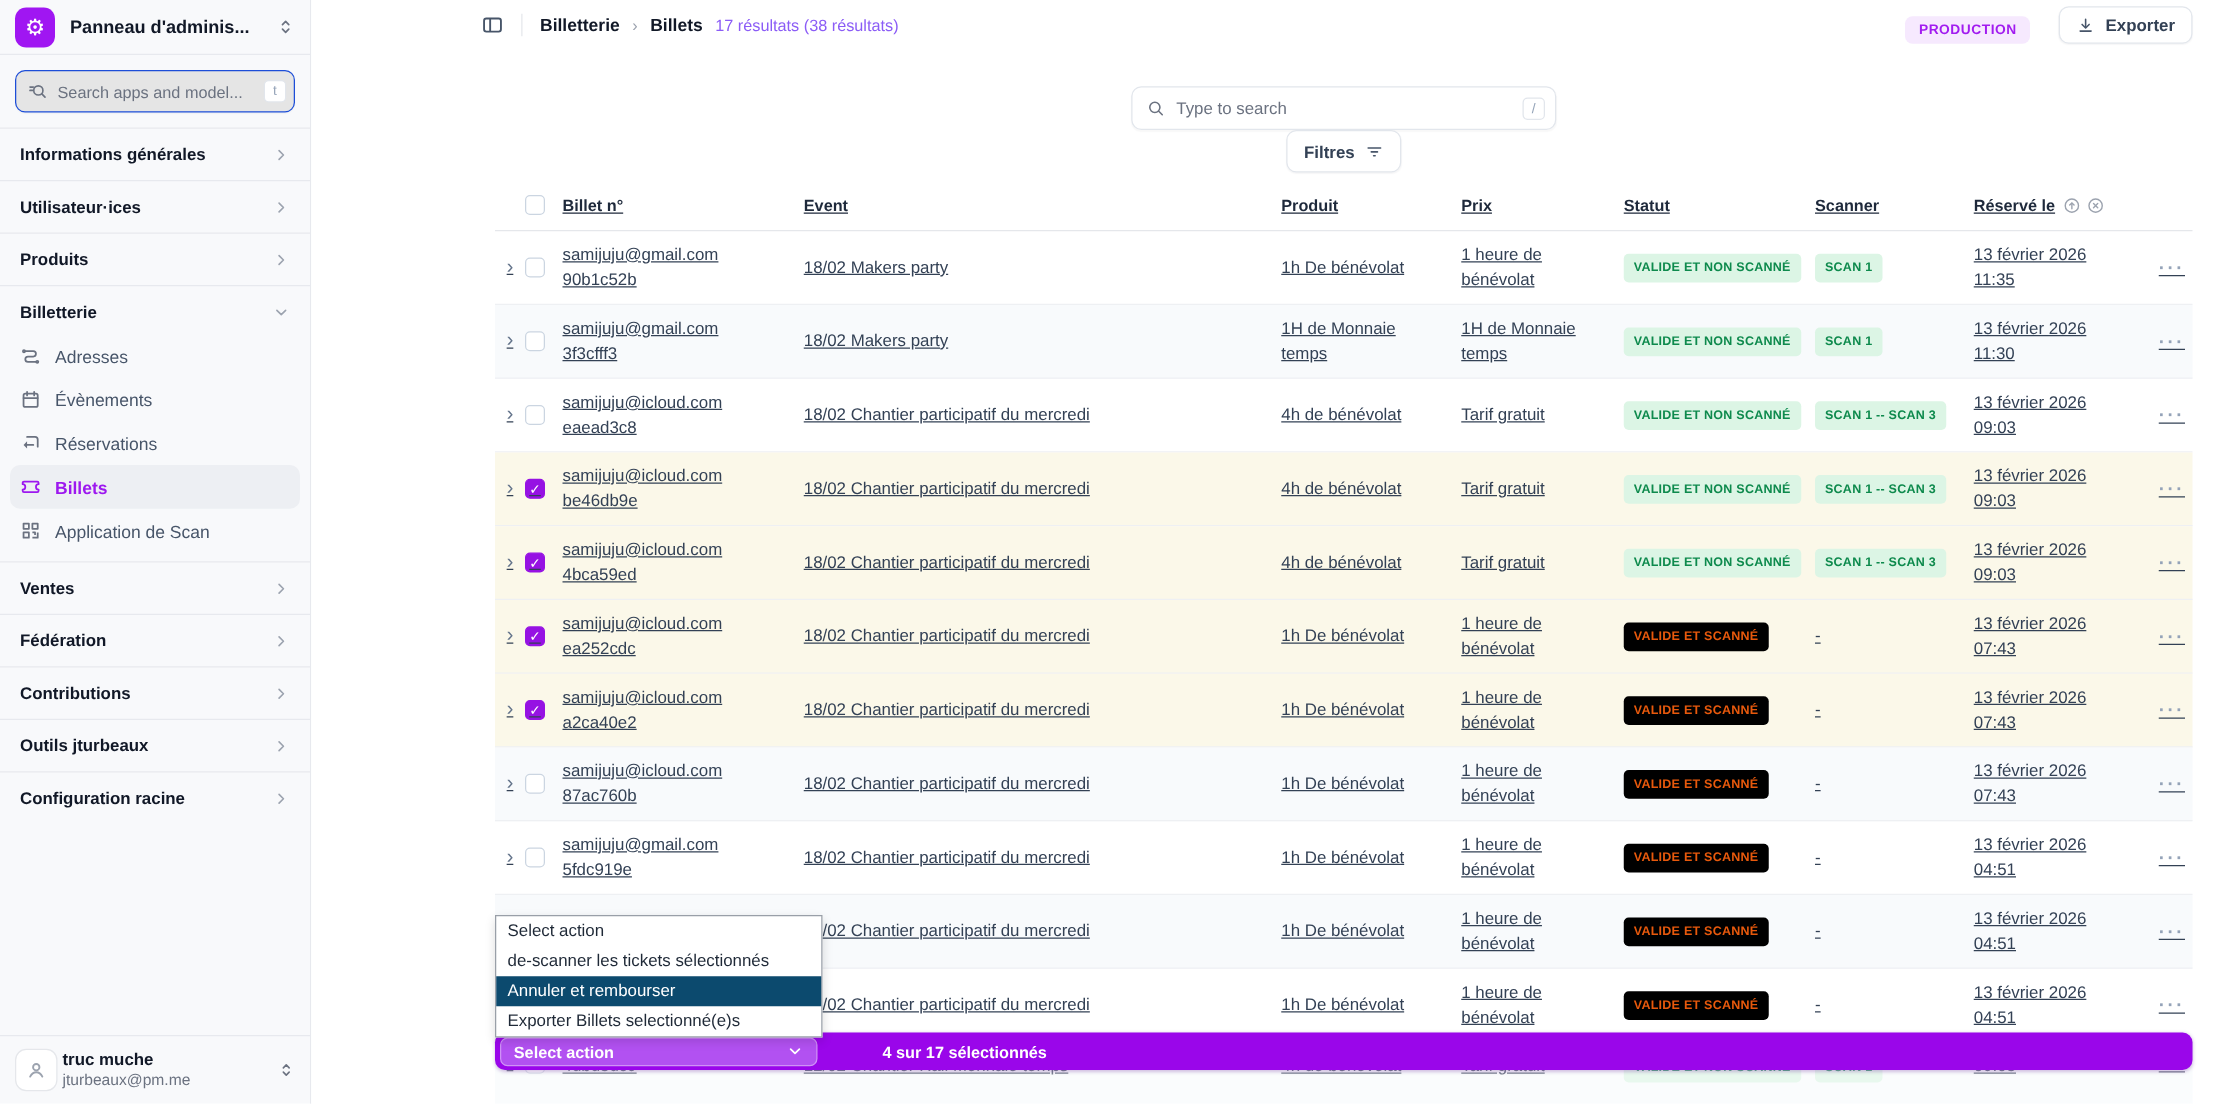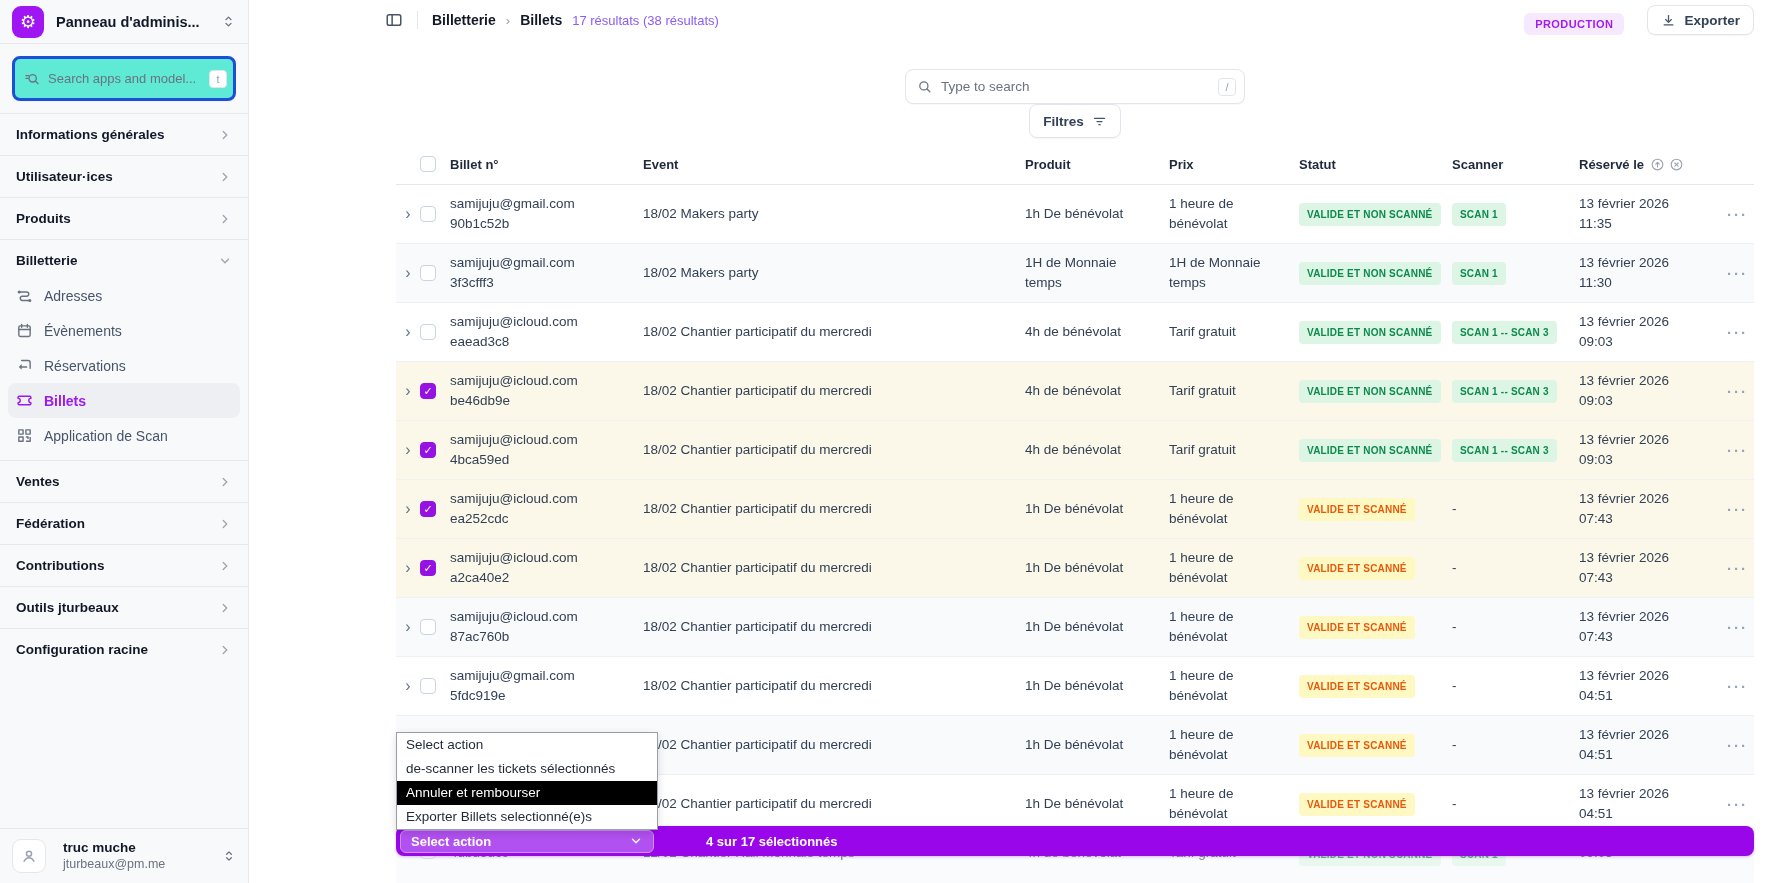--- a/index.html
+++ b/index.html
@@ -22,21 +22,21 @@
   }
   .logo {
     width:32px; height:32px; border-radius:9px; background:#a016f2;
     color:#fff; display:flex; align-items:center; justify-content:center;
     font-size:18px; line-height:1; flex:none;
   }
   .app-title { font-size:14.5px; font-weight:700; color:#111827; flex:1; white-space:nowrap; overflow:hidden; }
   .updown { color:#6b7280; }
   .sb-search-wrap { padding:12px 12px 12px 12px; border-bottom:1px solid #e7e9ee; }
   .sb-search {
-    height:45px; background:#5eead4; border:3px solid #1d4ed8; border-radius:8px;
+    height:34px; background:#e5e5e5; border:1px solid #1d4ed8; border-radius:8px;
     display:flex; align-items:center; gap:8px; padding:0 6px 0 9px;
     box-shadow:0 1px 1px rgba(16,24,40,.03);
   }
   .sb-search .ph { font-size:13px; color:#6b7280; flex:1; white-space:nowrap; overflow:hidden; }
   .kbd {
     flex:none; width:18px; height:18px; border:1px solid #e2e6ec; border-radius:4px;
     font-size:11px; color:#94a3b8; display:flex; align-items:center; justify-content:center; background:#fff;
   }
   .sb-nav { flex:1; overflow:hidden; }
   .nav-section { border-bottom:1px solid #e7e9ee; padding:3px 0; }
@@ -50,21 +50,21 @@
   .nav-items { padding:0 8px 4px; }
   .nav-item {
     display:flex; align-items:center; gap:11px;
     padding:9px 8px; border-radius:8px; font-size:14px; color:#475569; cursor:pointer;
   }
   .nav-item .ico { color:#6b7280; flex:none; }
   .nav-item.active { background:#edeff3; color:#9d18ef; font-weight:700; }
   .nav-item.active .ico { color:#9d18ef; }
   .sb-user {
     border-top:1px solid #e7e9ee; padding:10px 12px;
-    display:flex; align-items:center; gap:17px;
+    display:flex; align-items:center; gap:4px;
   }
   .avatar {
     width:34px; height:34px; background:#fff; border:1px solid #e5e7eb; border-radius:9px;
     display:flex; align-items:center; justify-content:center; color:#9ca3af; flex:none;
   }
   .user-meta { flex:1; line-height:1.25; }
   .user-name { font-size:13.5px; font-weight:700; color:#111827; }
   .user-email { font-size:12.5px; color:#6b7280; }
 
   
@@ -98,51 +98,52 @@
   }
   .search-input .ph { font-size:13.5px; color:#6b7280; flex:1; }
   .btn-filtres { height:34px; }
 
   
   .table-wrap { position:relative; margin-top:12px; width:1358px; }
   .tgrid {
     display:grid;
     grid-template-columns:24px 30px 193px 382px 144px 130px 153px 127px 130px 45px;
     align-items:center;
+    text-decoration:underline;
   }
   .thead { border-bottom:1px solid #e5e7eb; padding:6px 0 12px; font-size:13px; font-weight:700; color:#1e293b; }
   .thead .hcell { padding-right:12px; display:flex; align-items:center; gap:6px; }
   .hicons { display:flex; gap:4px; color:#9ca3af; }
   .trow { min-height:59px; border-bottom:1px solid #eef0f3; font-size:13.5px; color:#334155; }
   .trow.alt { background:#f8fafc; }
   .trow.selected { background:#fbf8e9; }
   .trow.partial { height:48px; overflow:hidden; opacity:.65; align-items:start; padding-top:9px; }
   .cell { padding-right:12px; line-height:1.5; }
   .expand { color:#64748b; font-size:16px; text-align:center; cursor:pointer; line-height:1; }
   .cb {
     width:16px; height:16px; border:1.5px solid #cbd5e1; border-radius:4px; background:#fff;
     display:flex; align-items:center; justify-content:center; cursor:pointer;
   }
   .cb.checked { background:#9612e3; border-color:#9612e3; color:#fff; font-size:11px; font-weight:700; }
   .badge {
     display:inline-block; font-size:10px; font-weight:700; letter-spacing:.02em;
     padding:4px 8px; border-radius:4px; white-space:nowrap;
   }
   .badge.green { background:#dcf5e5; color:#0e8a4d; }
-  .badge.orange { background:#fef9c3; color:#e8590c; }
+  .badge.orange { background:#000000; color:#e8590c; }
   .menu-cell { text-align:right; padding-right:6px; color:#94a3b8; font-size:15px; font-weight:700; letter-spacing:2px; cursor:pointer; }
 
   
   .action-dropdown {
     position:absolute; left:0; top:582px; width:262px; z-index:30;
     background:#fff; border:1px solid #999fa8; box-shadow:0 3px 8px rgba(0,0,0,.14);
     font-size:13.5px; color:#1f2937;
   }
   .dd-item { height:24px; line-height:24px; padding:0 9px; white-space:nowrap; overflow:hidden; cursor:pointer; }
-  .dd-item.highlighted { background:#000000; color:#fff; }
+  .dd-item.highlighted { background:#0c4a6e; color:#fff; }
 
   .action-bar {
     position:absolute; left:0; top:676px; width:1358px; height:30px; z-index:20;
     background:#9a06ea; border-radius:8px; display:flex; align-items:center;
     box-shadow:0 1px 3px rgba(80,0,140,.25);
   }
   .action-select {
     margin-left:4px; width:254px; height:23px; background:#b251f1; border:1px solid #cf92f6;
     border-radius:6px; color:#fff; font-size:13px; font-weight:700;
     display:flex; align-items:center; padding:0 10px; cursor:pointer;

